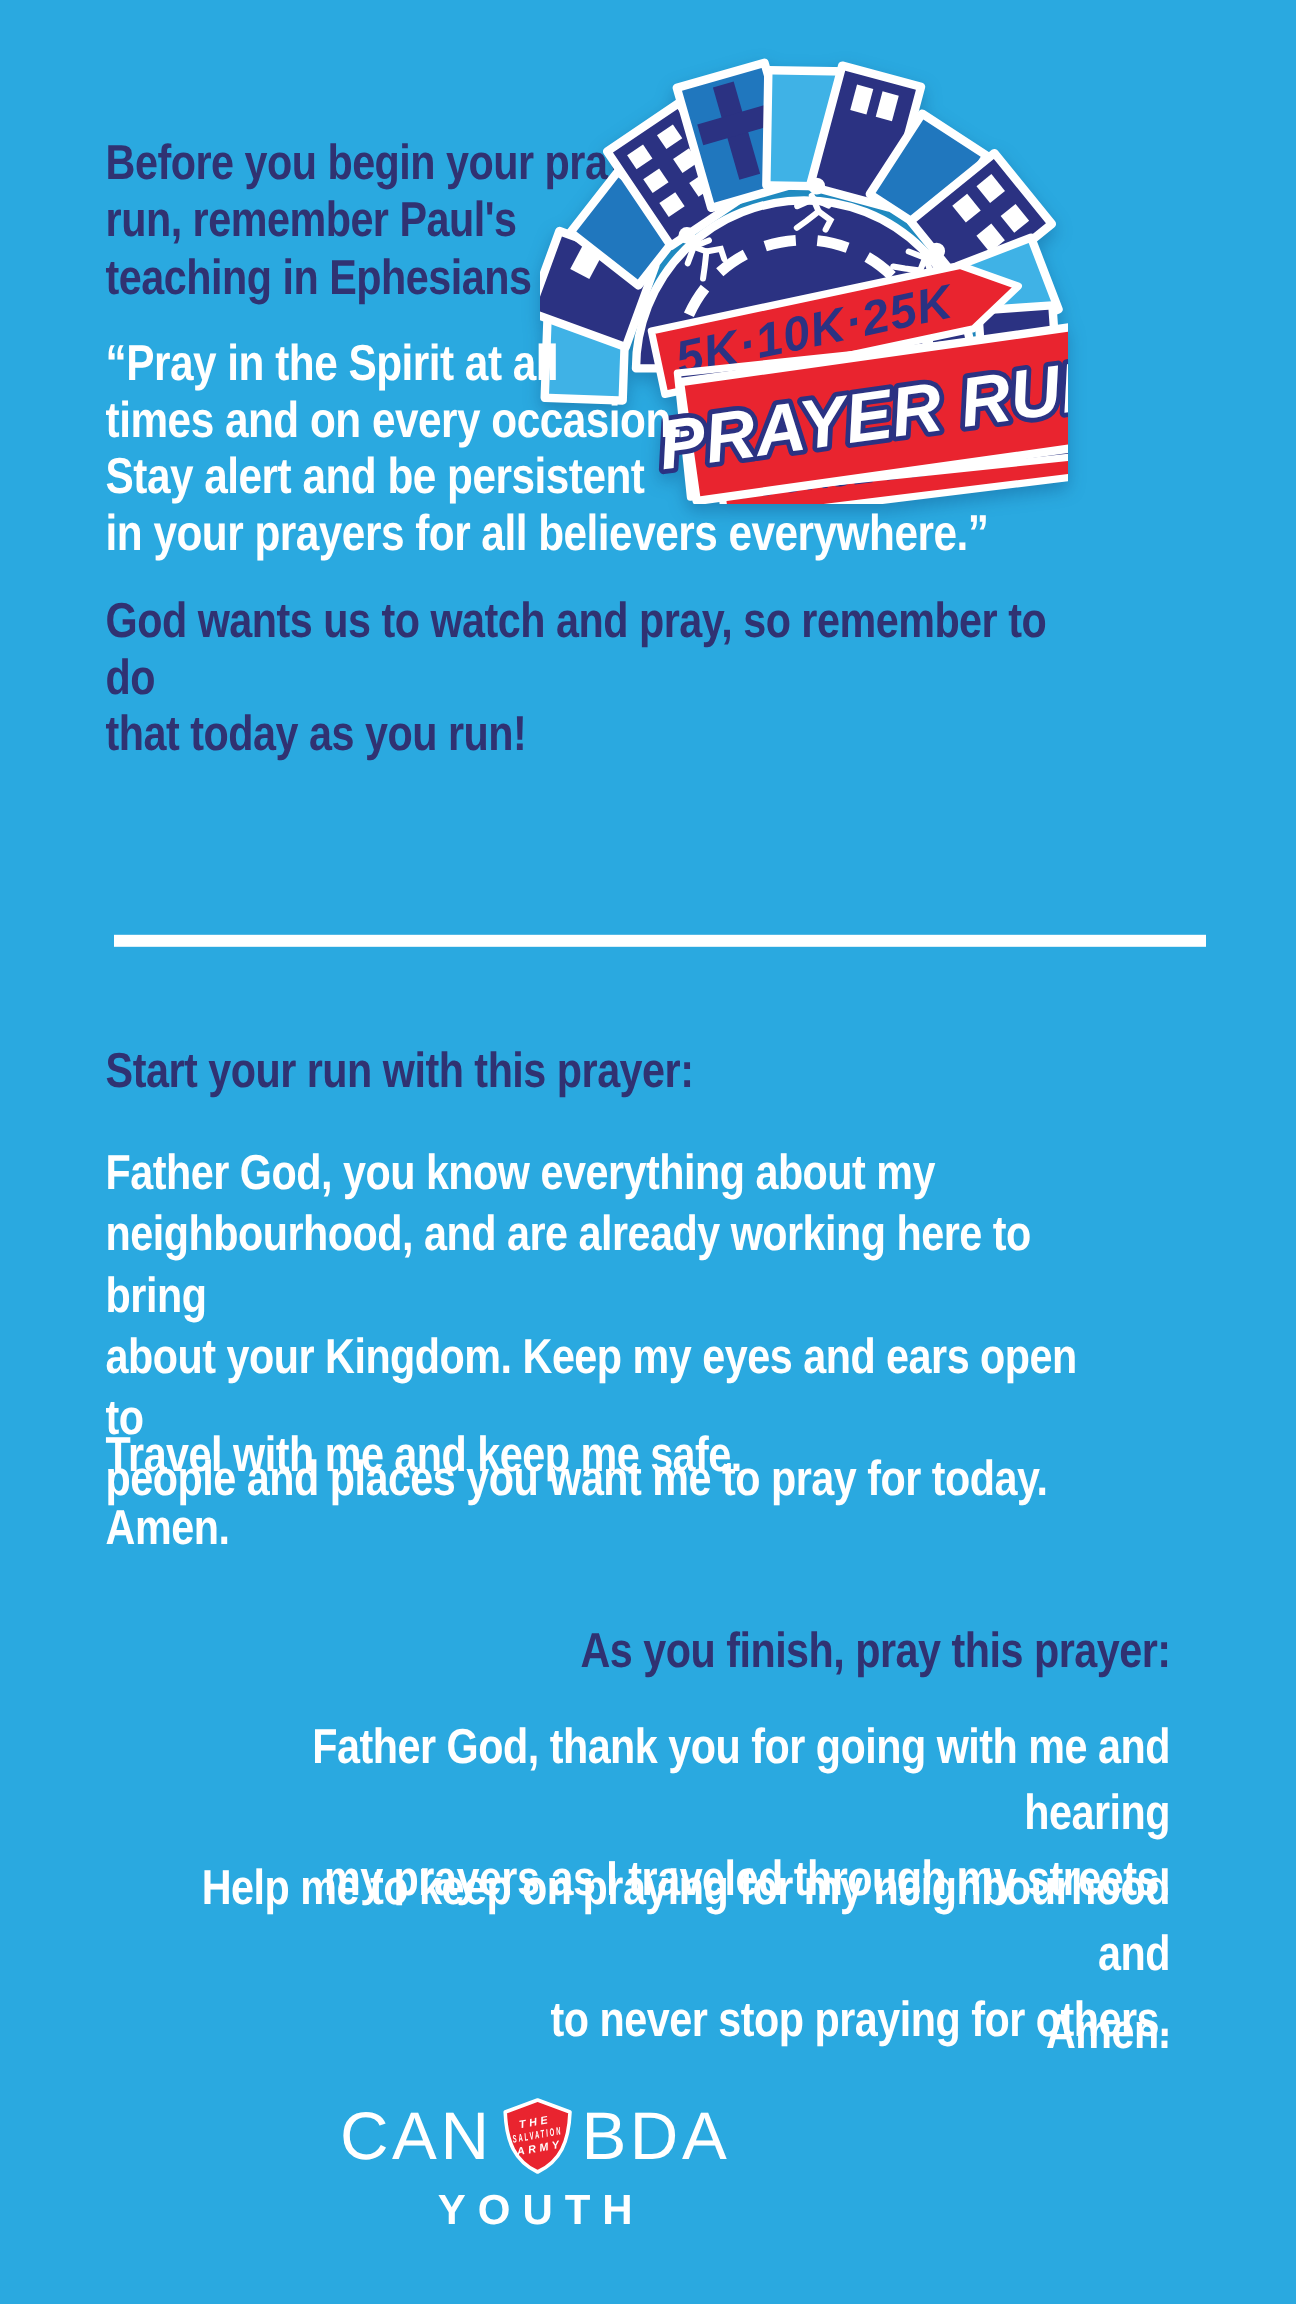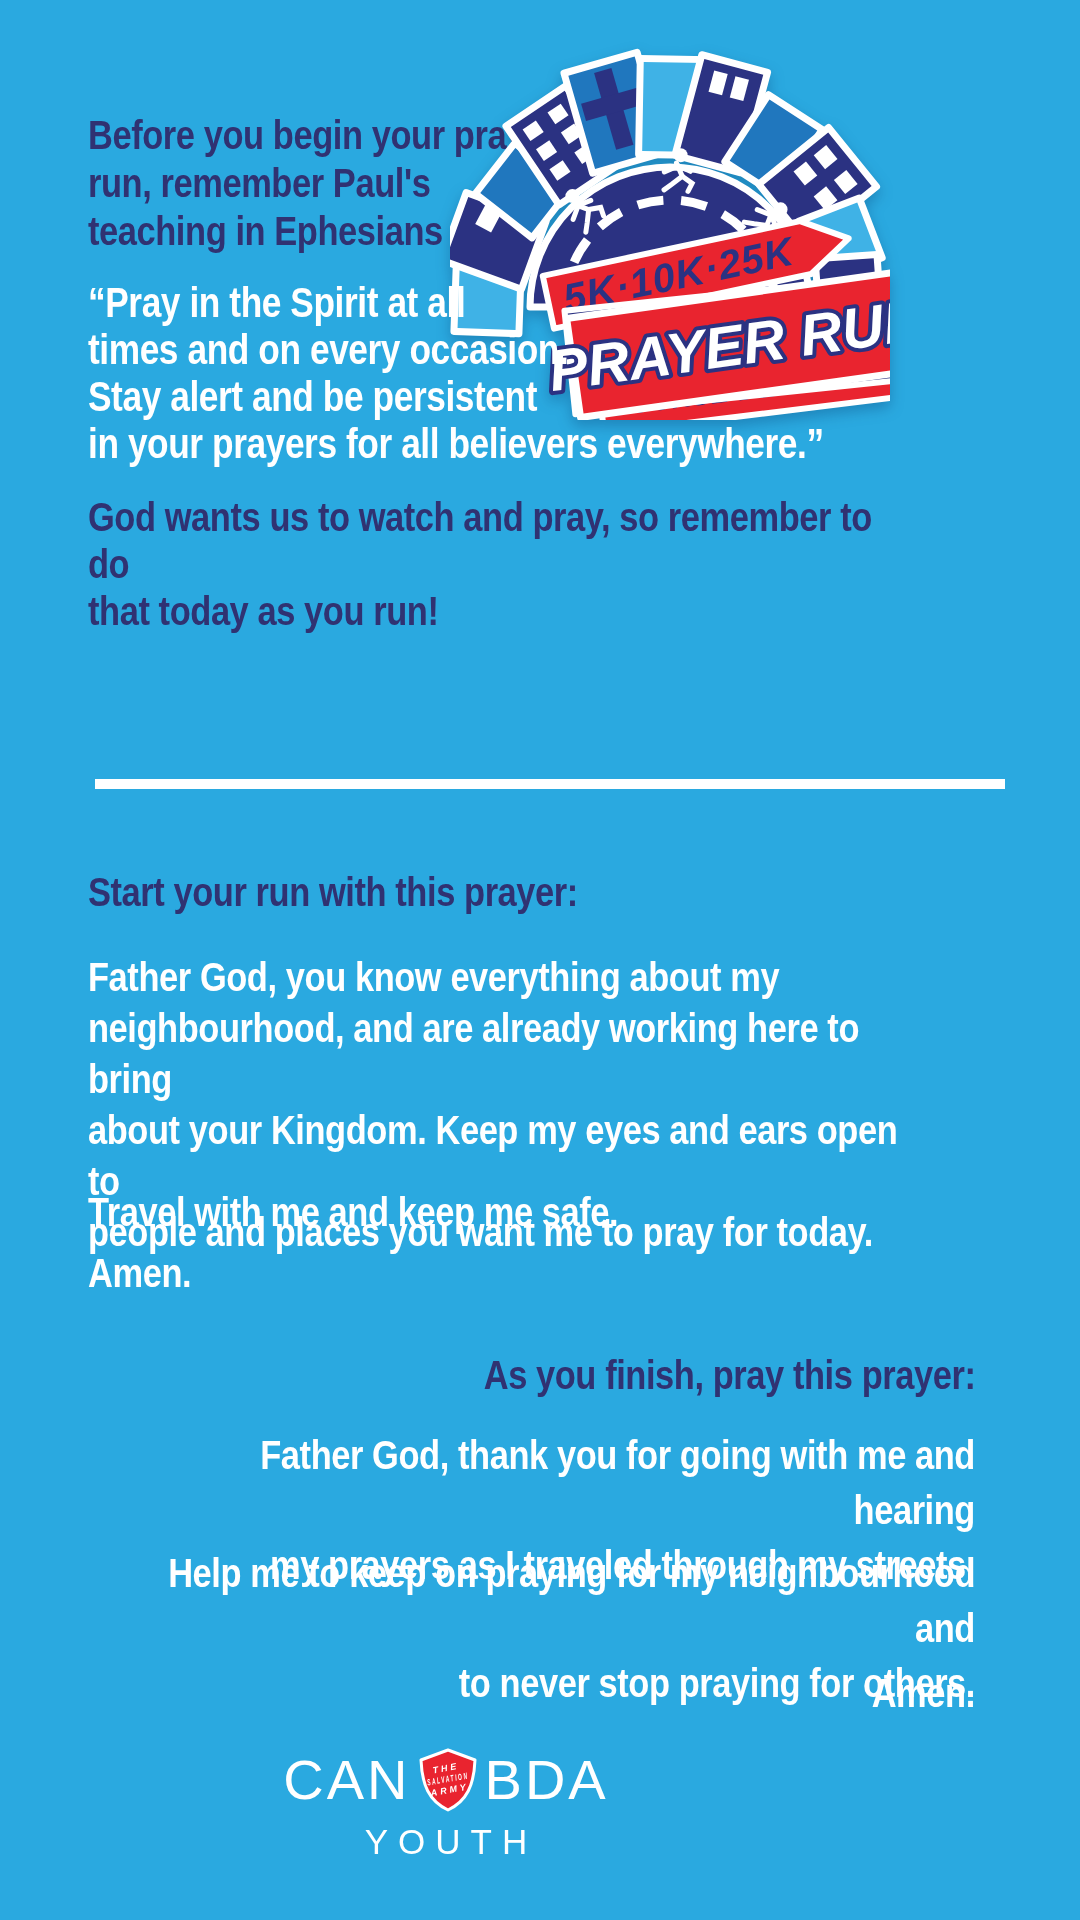--- a/index.html
+++ b/index.html
@@ -39,21 +39,21 @@
   .logo-font{font-family:"Liberation Sans",sans-serif;}
   .footer{
     position:absolute;left:0;top:1748px;width:892px;
     display:flex;flex-direction:column;align-items:center;color:#fff;
   }
   .wordmark{
     display:flex;align-items:center;gap:8px;
     font-size:56px;font-weight:400;letter-spacing:3px;line-height:1;
   }
   .youth{
-    margin-top:10px;font-size:35px;font-weight:400;letter-spacing:10px;
+    margin-top:10px;font-size:35px;font-weight:700;letter-spacing:10px;
     padding-left:10px; 
   }
   .shield{width:58px;height:64px;display:block;}
 </style>
 </head>
 <body>
 
 <div class="page">
 
   <div class="txt navy cond-l intro">Before you begin your prayer

